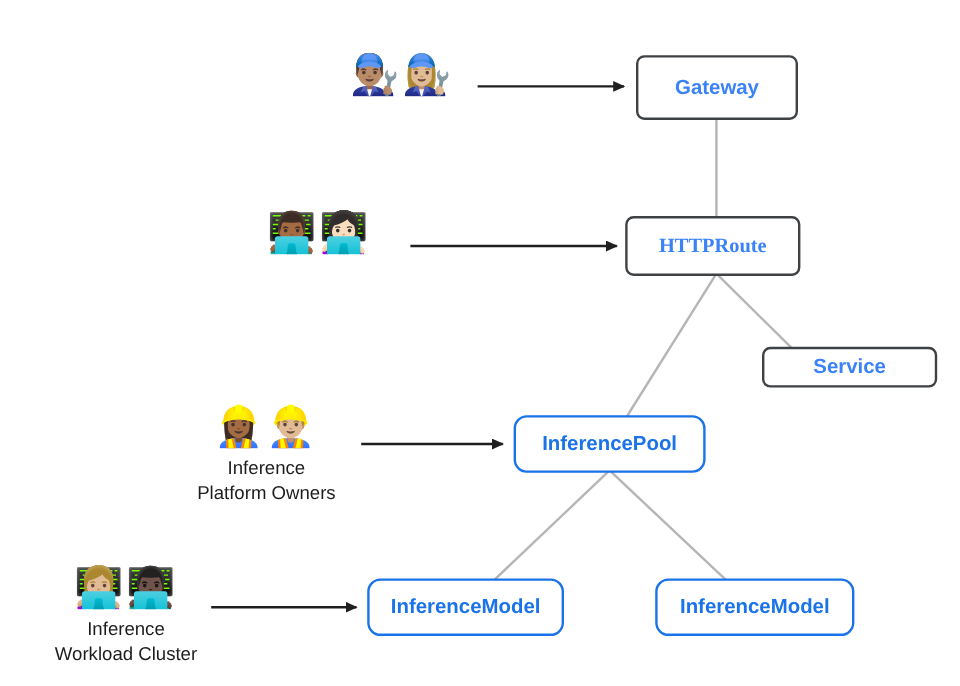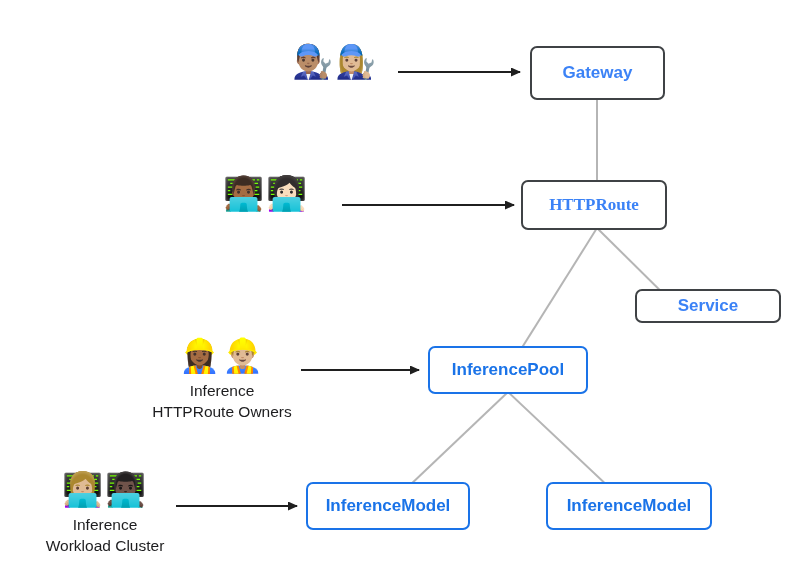--- a/index.html
+++ b/index.html
@@ -31,20 +31,21 @@
     align-items: center;
     justify-content: center;
     font-size: 17px;
     font-weight: bold;
     color: #3b82f6;
     box-sizing: border-box;
   }
   .node.blue {
     border-color: #1a73e8;
     color: #1a73e8;
+    border-radius: 11px;
   }
   .persona {
     position: absolute;
     z-index: 2;
     text-align: center;
   }
   .persona .emoji {
     font-size: 33px;
     line-height: 40px;
     white-space: nowrap;
@@ -87,21 +88,21 @@
   </div>
 
   <div class="persona" style="left:191px; top:174px; width:150px;">
     <div class="emoji">👨🏾‍💻👩🏻‍💻</div>
   </div>
 
   <div class="persona" style="left:137px; top:336px; width:170px;">
     <div class="emoji">👷🏾‍♀️👷🏼‍♂️</div>
     <div class="plabel">
       <span>Inference</span><br>
-      <span>HTTPRoute Owners</span>
+      <span>Platform Owners</span>
     </div>
   </div>
 
   <div class="persona" style="left:20px; top:470px; width:170px;">
     <div class="emoji">👩🏼‍💻👨🏿‍💻</div>
     <div class="plabel">
       <span>Inference</span><br>
       <span>Workload Cluster</span>
     </div>
   </div>

